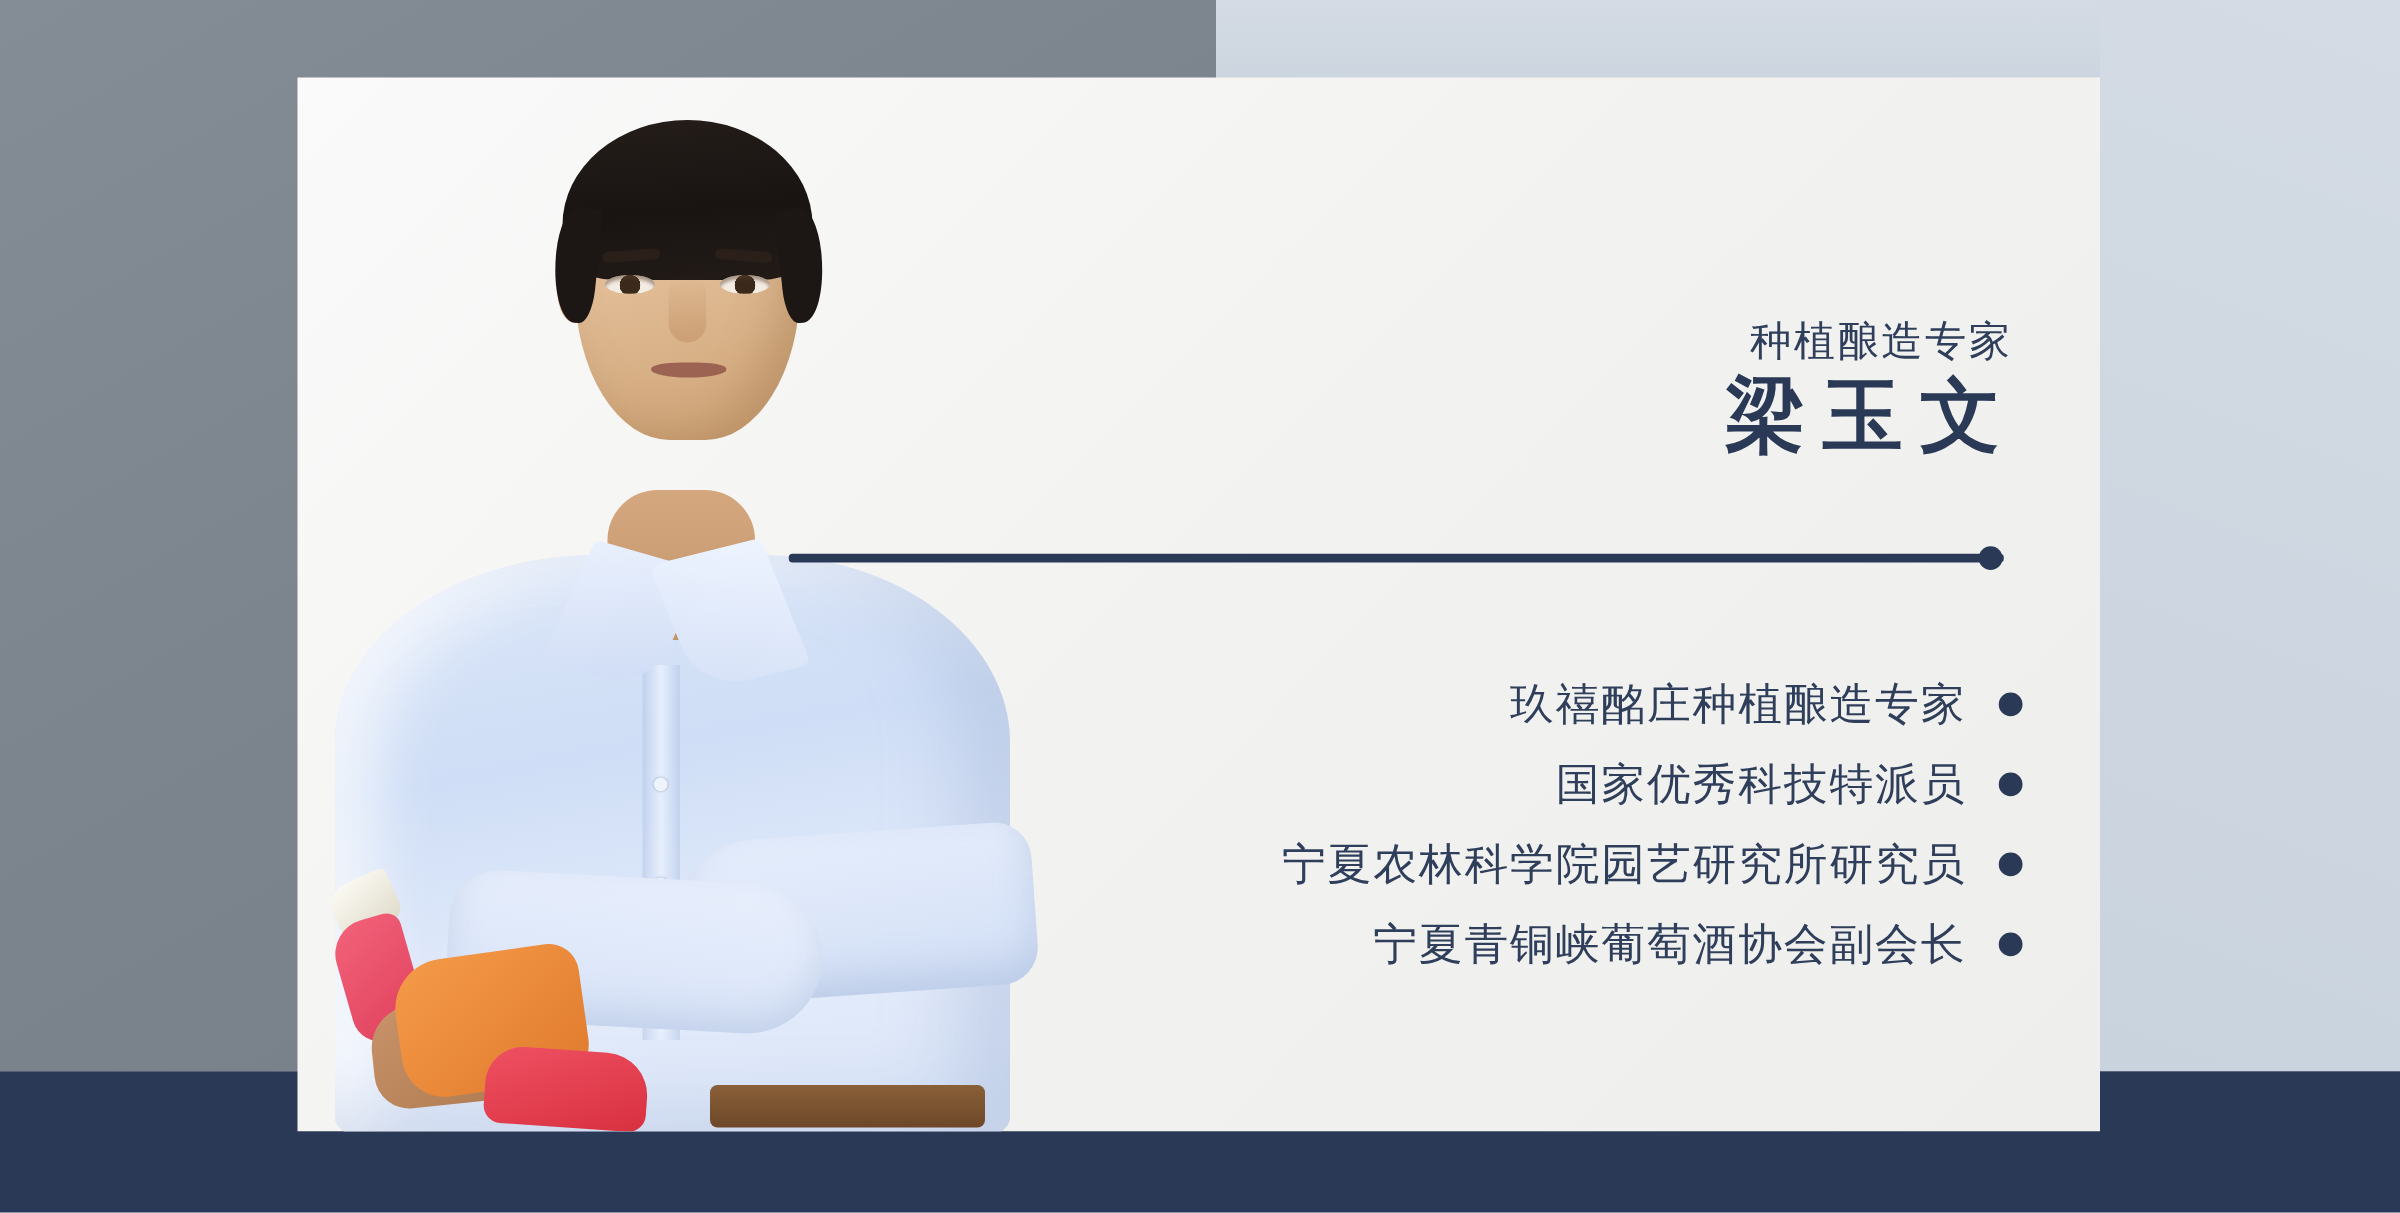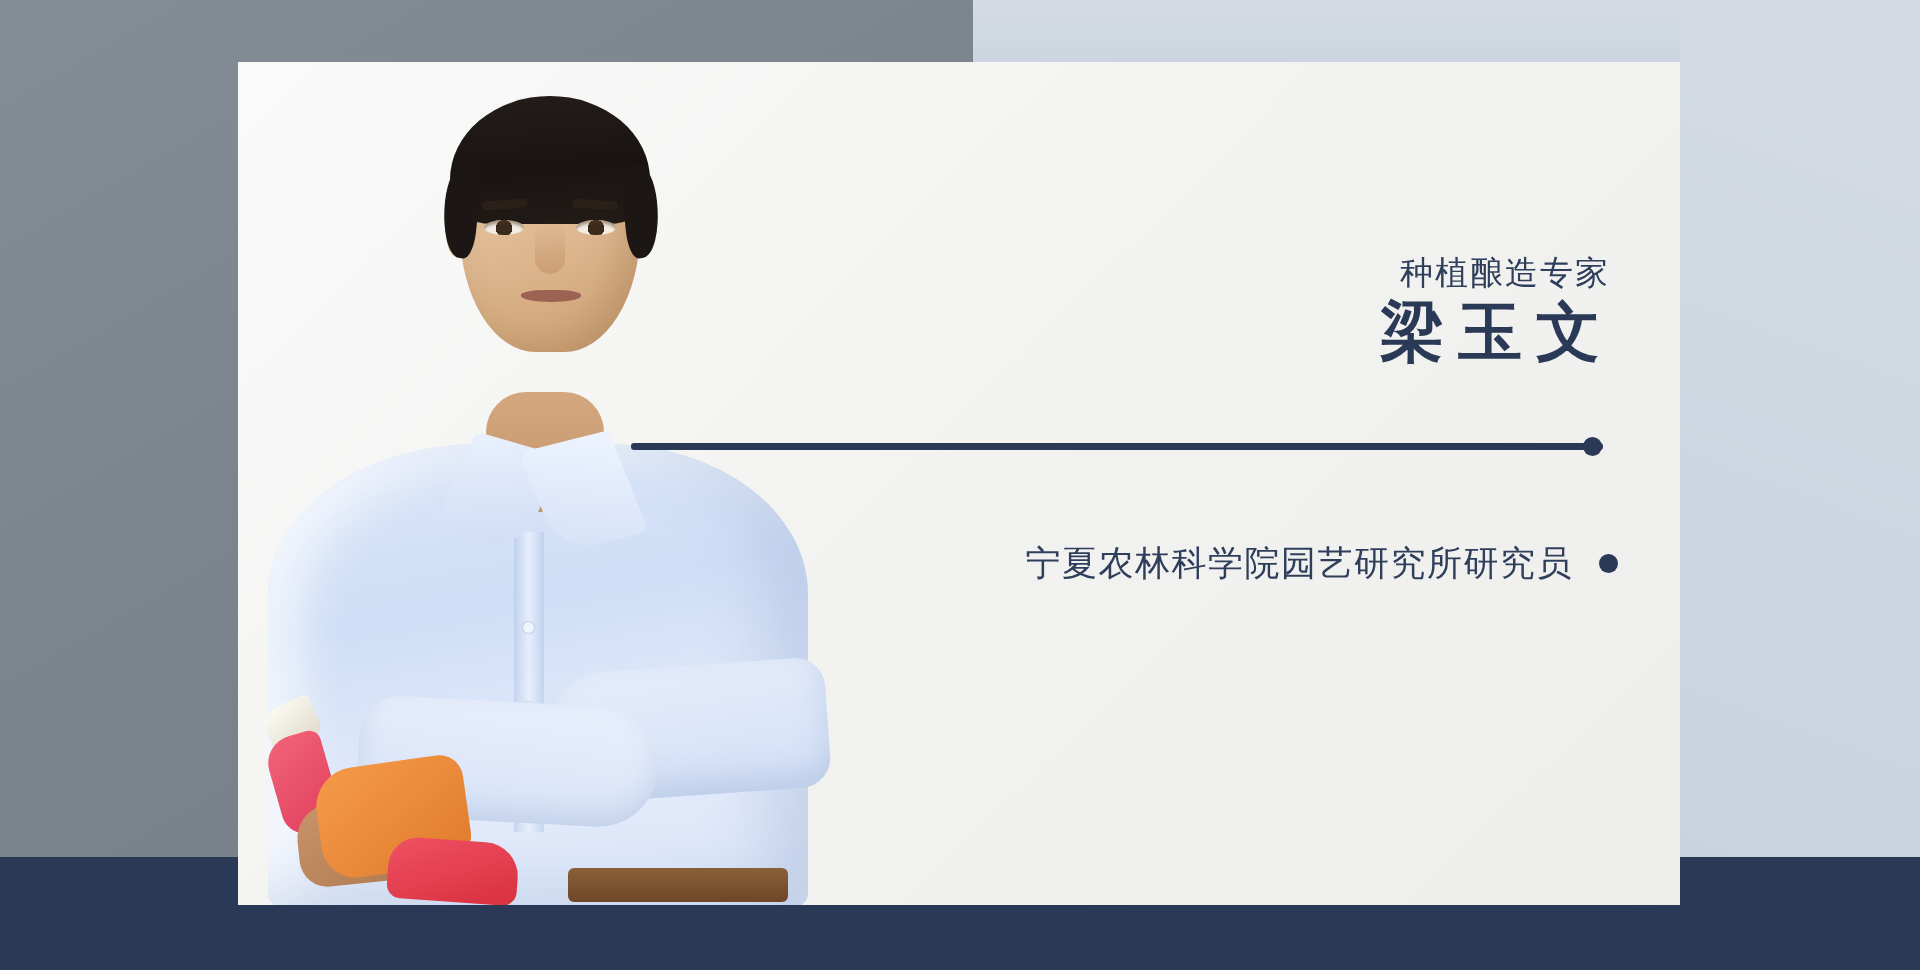--- a/index.html
+++ b/index.html
@@ -239,19 +239,31 @@
     </div>
 
     <div class="subtitle">种植酿造专家</div>
     <div class="name">梁玉文</div>
 
     <div class="rule"></div>
     <div class="rule-dot"></div>
 
     <div class="cred-list">
       <div class="cred-row">
+        <span class="cred-text">玖禧酩庄种植酿造专家</span>
+        <span class="cred-bullet"></span>
+      </div>
+      <div class="cred-row">
+        <span class="cred-text">国家优秀科技特派员</span>
+        <span class="cred-bullet"></span>
+      </div>
+      <div class="cred-row">
         <span class="cred-text">宁夏农林科学院园艺研究所研究员</span>
+        <span class="cred-bullet"></span>
+      </div>
+      <div class="cred-row">
+        <span class="cred-text">宁夏青铜峡葡萄酒协会副会长</span>
         <span class="cred-bullet"></span>
       </div>
     </div>
 
   </div>
 </div>
 
 </body></html>

